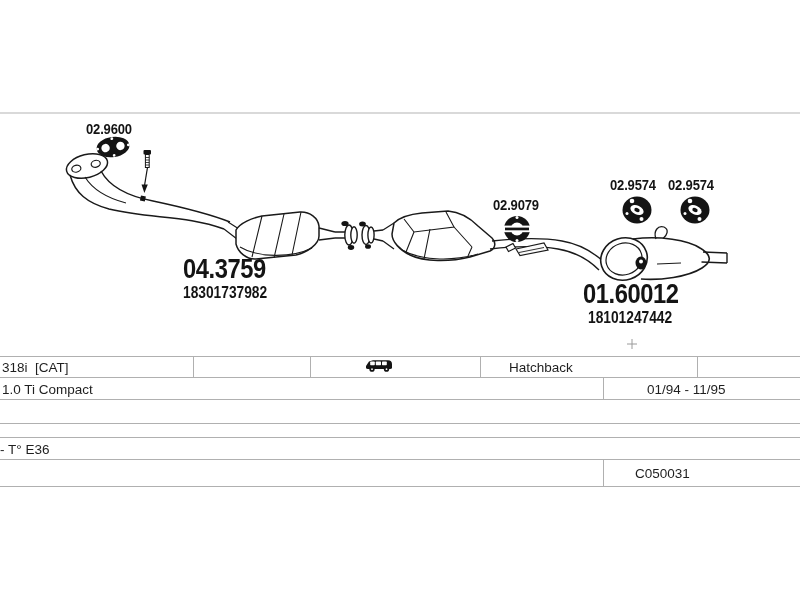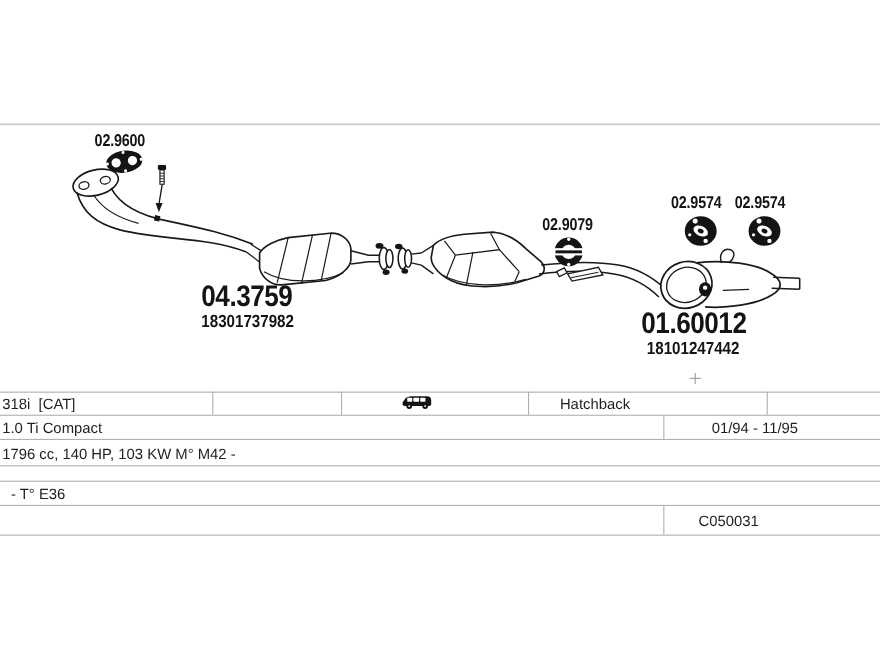--- a/index.html
+++ b/index.html
@@ -176,20 +176,19 @@
       <circle cx="8" cy="12.2" r="2.6" fill="#141414"></circle>
       <circle cx="8" cy="12.2" r="0.9" fill="#ffffff"></circle>
       <circle cx="22.5" cy="12.2" r="2.6" fill="#141414"></circle>
       <circle cx="22.5" cy="12.2" r="0.9" fill="#ffffff"></circle>
     </svg>
     <div class="tcell" style="left:493px;top:360px;margin-left:16px;">Hatchback</div>
 
     <div class="tcell" style="left:2px;top:382px;">1.0 Ti Compact</div>
     <div class="tcell" style="left:613px;top:382px;margin-left:34px;">01/94 - 11/95</div>
 
-    <div class="tcell" style="left:2px;top:405px;">1796 cc, 140 HP, 103 KW M° M42 -</div>
 
-    <div class="tcell" style="left:10px;top:442px;">- T° E36</div>
+    <div class="tcell" style="left:0px;top:442px;">- T° E36</div>
 
     <div class="tcell" style="left:615px;top:466px;margin-left:20px;">C050031</div>
   </div>
 
 </div>
 
 </body></html>

